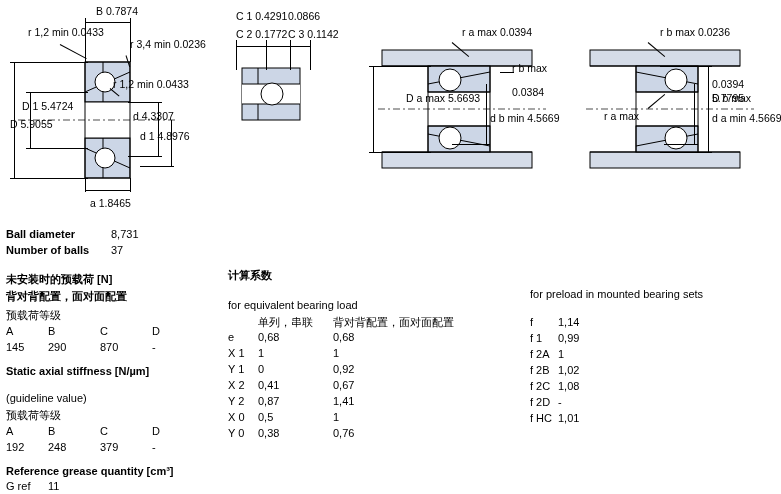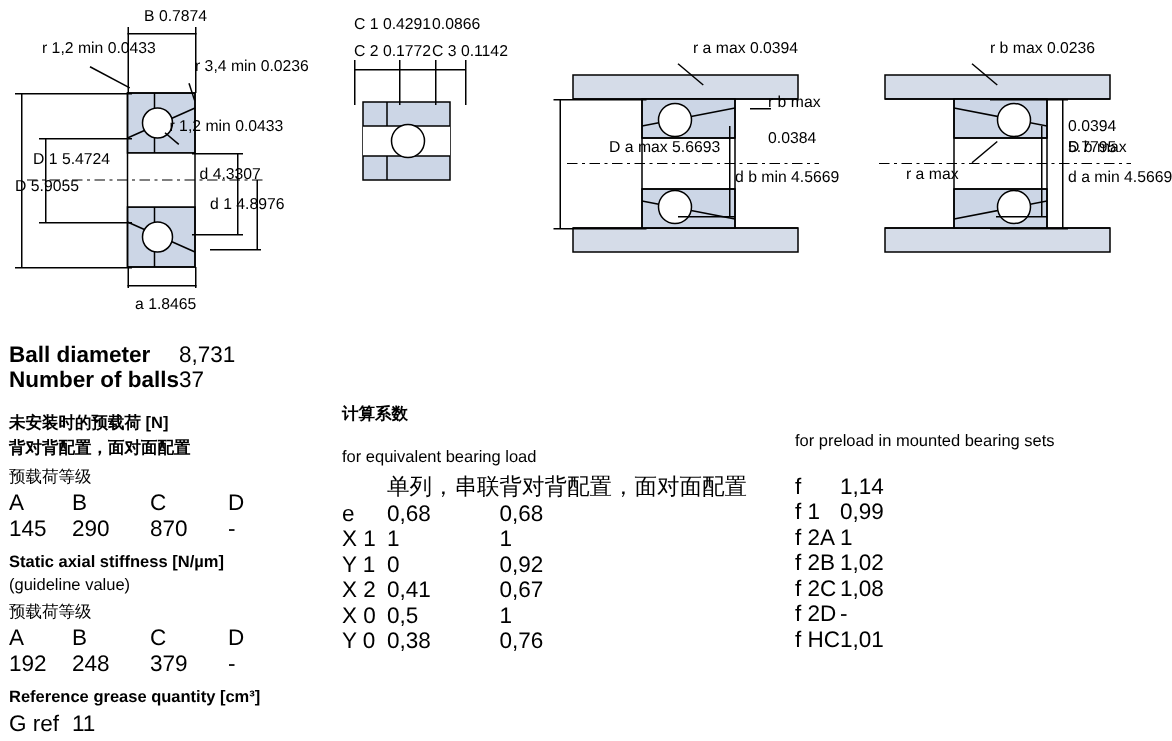--- a/index.html
+++ b/index.html
@@ -10,21 +10,21 @@
   }
   .abs{position:absolute;}
   .lbl{font-size:10.5px;white-space:nowrap;}
   .bold{font-weight:bold;}
   .dimline{position:absolute;background:#000;}
   .h1px{height:1px;}
   .v1px{width:1px;}
   svg{display:block;}
   .sec{position:absolute;}
   table{border-collapse:collapse;}
-  td{padding:0 0 0 0;font-size:15px;white-space:nowrap;}
+  td{padding:0 0 0 0;font-size:11px;white-space:nowrap;}
   .tbl td{height:16px;vertical-align:top;}
   .hdrrow td{font-weight:normal;}
   .grp-title{font-weight:bold;font-size:11px;}
 </style>
 </head>
 <body>
 
 <div class="sec" style="left:0;top:0;width:245px;height:215px;">
   <svg width="245" height="215" viewBox="0 0 245 215">
 
@@ -222,21 +222,21 @@
       <td>145</td>
       <td>290</td>
       <td>870</td>
       <td>-</td>
     </tr>
   </tbody>
     </table>
 
   <div style="height:8px;"></div>
   <div class="grp-title">Static axial stiffness [N/µm]</div>
-  <div style="margin-top:3px;">(guideline value)</div>
+  <div style="margin-top:15px;">(guideline value)</div>
   <div style="margin-top:4px;">预载荷等级</div>
 
   <table class="tbl" style="margin-top:2px;width:200px;">
     <tbody>
         <tr class="hdrrow">
       <td style="width:42px;">A</td>
       <td style="width:52px;">B</td>
       <td style="width:52px;">C</td>
       <td>D</td>
     </tr>
@@ -285,20 +285,25 @@
       <td>Y 1</td>
       <td>0</td>
       <td>0,92</td>
     </tr>
     <tr>
       <td>X 2</td>
       <td>0,41</td>
       <td>0,67</td>
     </tr>
     <tr>
+      <td>Y 2</td>
+      <td>0,87</td>
+      <td>1,41</td>
+    </tr>
+    <tr>
       <td>X 0</td>
       <td>0,5</td>
       <td>1</td>
     </tr>
     <tr>
       <td>Y 0</td>
       <td>0,38</td>
       <td>0,76</td>
     </tr>
   </tbody>

